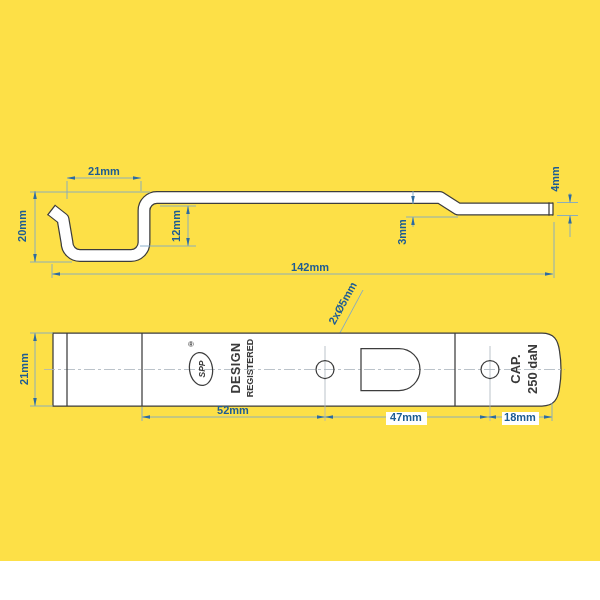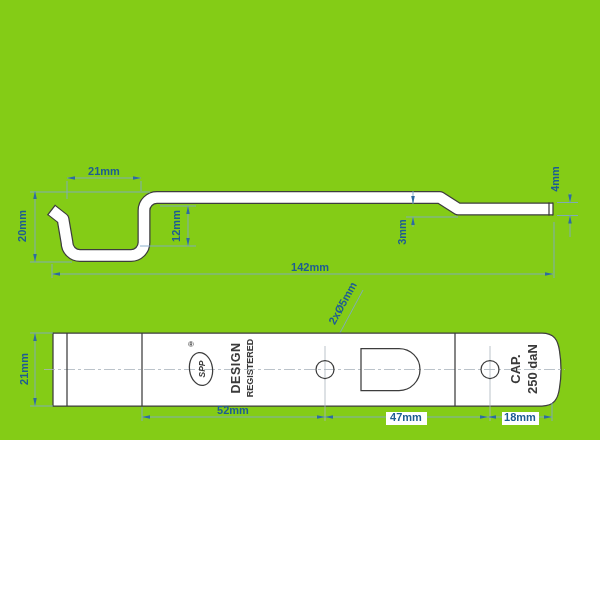--- a/index.html
+++ b/index.html
@@ -1,16 +1,16 @@
 <!DOCTYPE html>
 <html><head>
 <meta charset="utf-8">
 <style>
   html,body{margin:0;padding:0;background:#ffffff;}
-  #stage{position:relative;width:600px;height:440px;background:#84cc16;overflow:hidden;
+  #stage{position:relative;width:600px;height:561px;background:#fde047;overflow:hidden;
          font-family:"Liberation Sans",sans-serif;}
   svg{position:absolute;left:0;top:0;}
   .part{stroke:#3d3d3d;stroke-width:1.25;fill:none;}
   .part-body{stroke:#3d3d3d;stroke-width:13;fill:none;stroke-linecap:butt;stroke-linejoin:round;}
   .part-fill{stroke:#ffffff;stroke-width:10.5;fill:none;stroke-linecap:butt;stroke-linejoin:round;}
   .plate{stroke:#3d3d3d;stroke-width:1.25;fill:#ffffff;}
   .dim{stroke:#7fa8c6;stroke-width:0.9;fill:none;}
   .cl{stroke:#a9b4bc;stroke-width:0.8;fill:none;}
   .cl-dash{stroke:#a9b4bc;stroke-width:0.8;fill:none;stroke-dasharray:11 3 3 3;}
   .arr{fill:#2e6ba0;stroke:none;}

